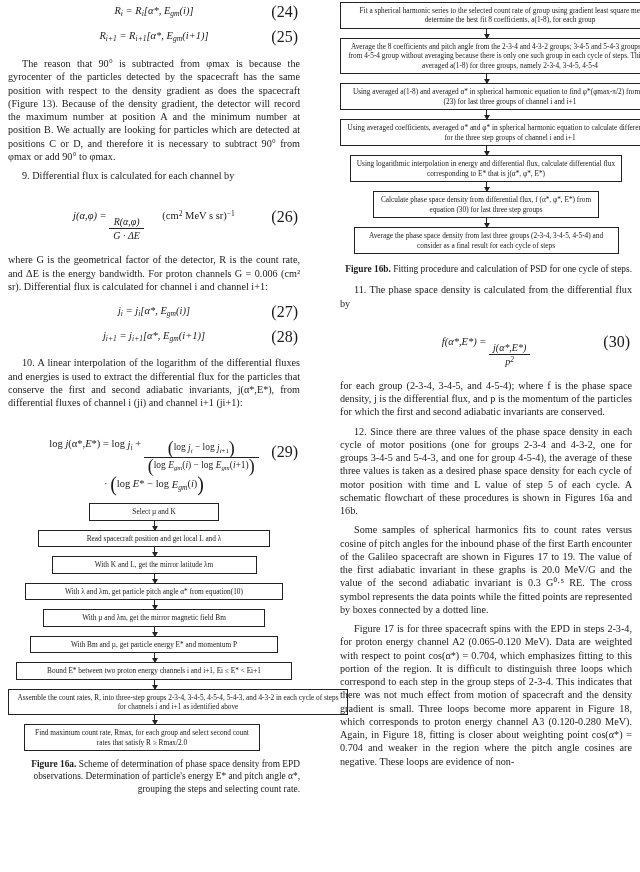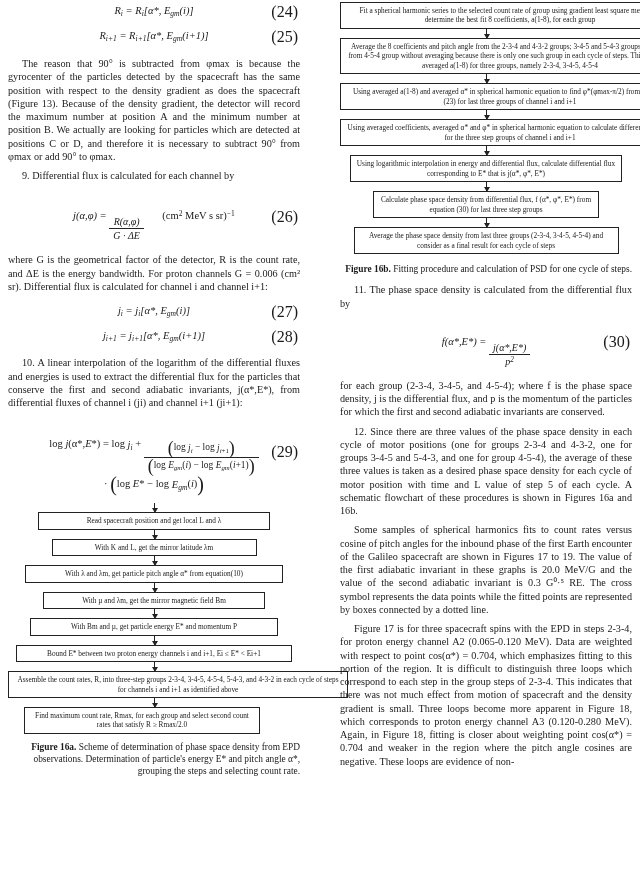--- a/index.html
+++ b/index.html
@@ -188,20 +188,21 @@
       </span>
       <span class="eq-num" style="top:26px;">(29)</span>
     </div>
     <div class="eq-line" style="margin-top:2px;margin-bottom:10px;">
       <span class="eq-body" style="font-style:normal;">
         · <span class="paren-big">(</span>log <i>E</i>* − log <i>E<span class="sub">gm</span></i>(<i>i</i>)<span class="paren-big">)</span>
       </span>
     </div>
 
     <div class="flow">
+      <div class="fbox fbox-narrow" style="width:130px;">Select µ and K</div>
       <div class="arrow"></div>
       <div class="fbox fbox-mid" style="width:232px;">Read spacecraft position and get local L and λ</div>
       <div class="arrow"></div>
       <div class="fbox" style="width:205px;">With K and L, get the mirror latitude λm</div>
       <div class="arrow"></div>
       <div class="fbox" style="width:258px;">With λ and λm, get particle pitch angle α* from equation(10)</div>
       <div class="arrow"></div>
       <div class="fbox" style="width:222px;">With µ and λm, get the mirror magnetic field Bm</div>
       <div class="arrow"></div>
       <div class="fbox" style="width:248px;">With Bm and µ, get particle energy E* and momentum P</div>

